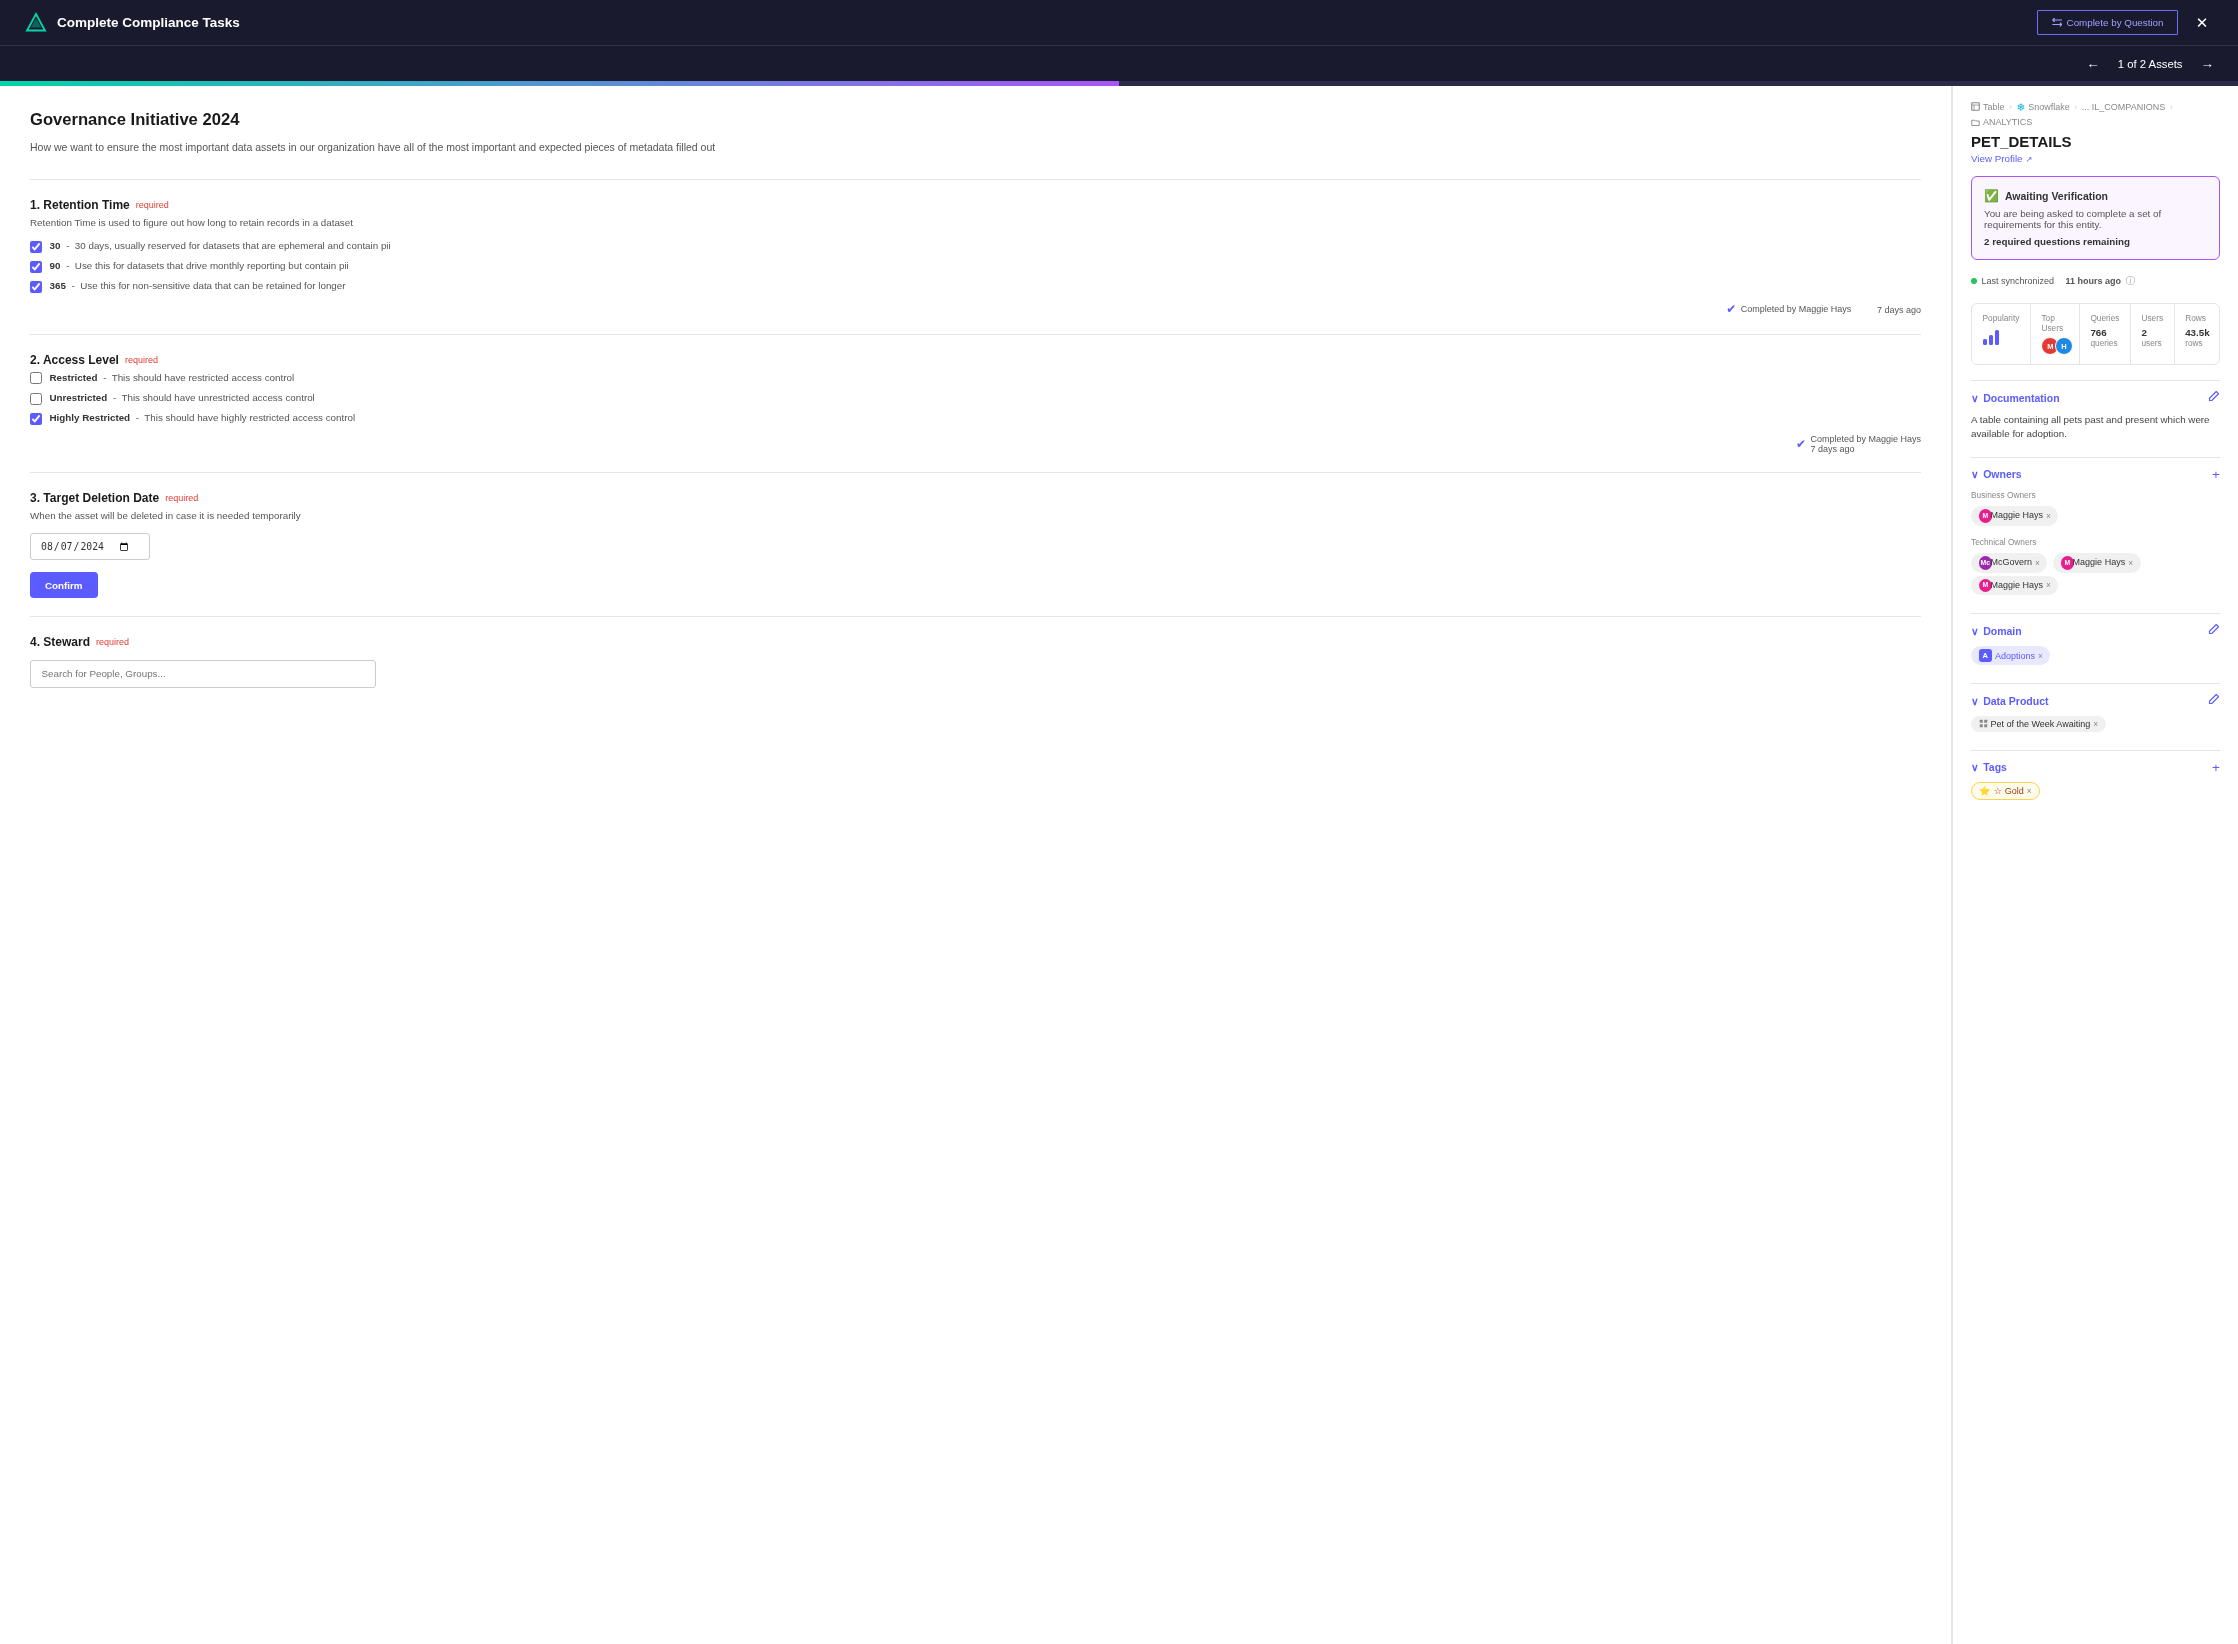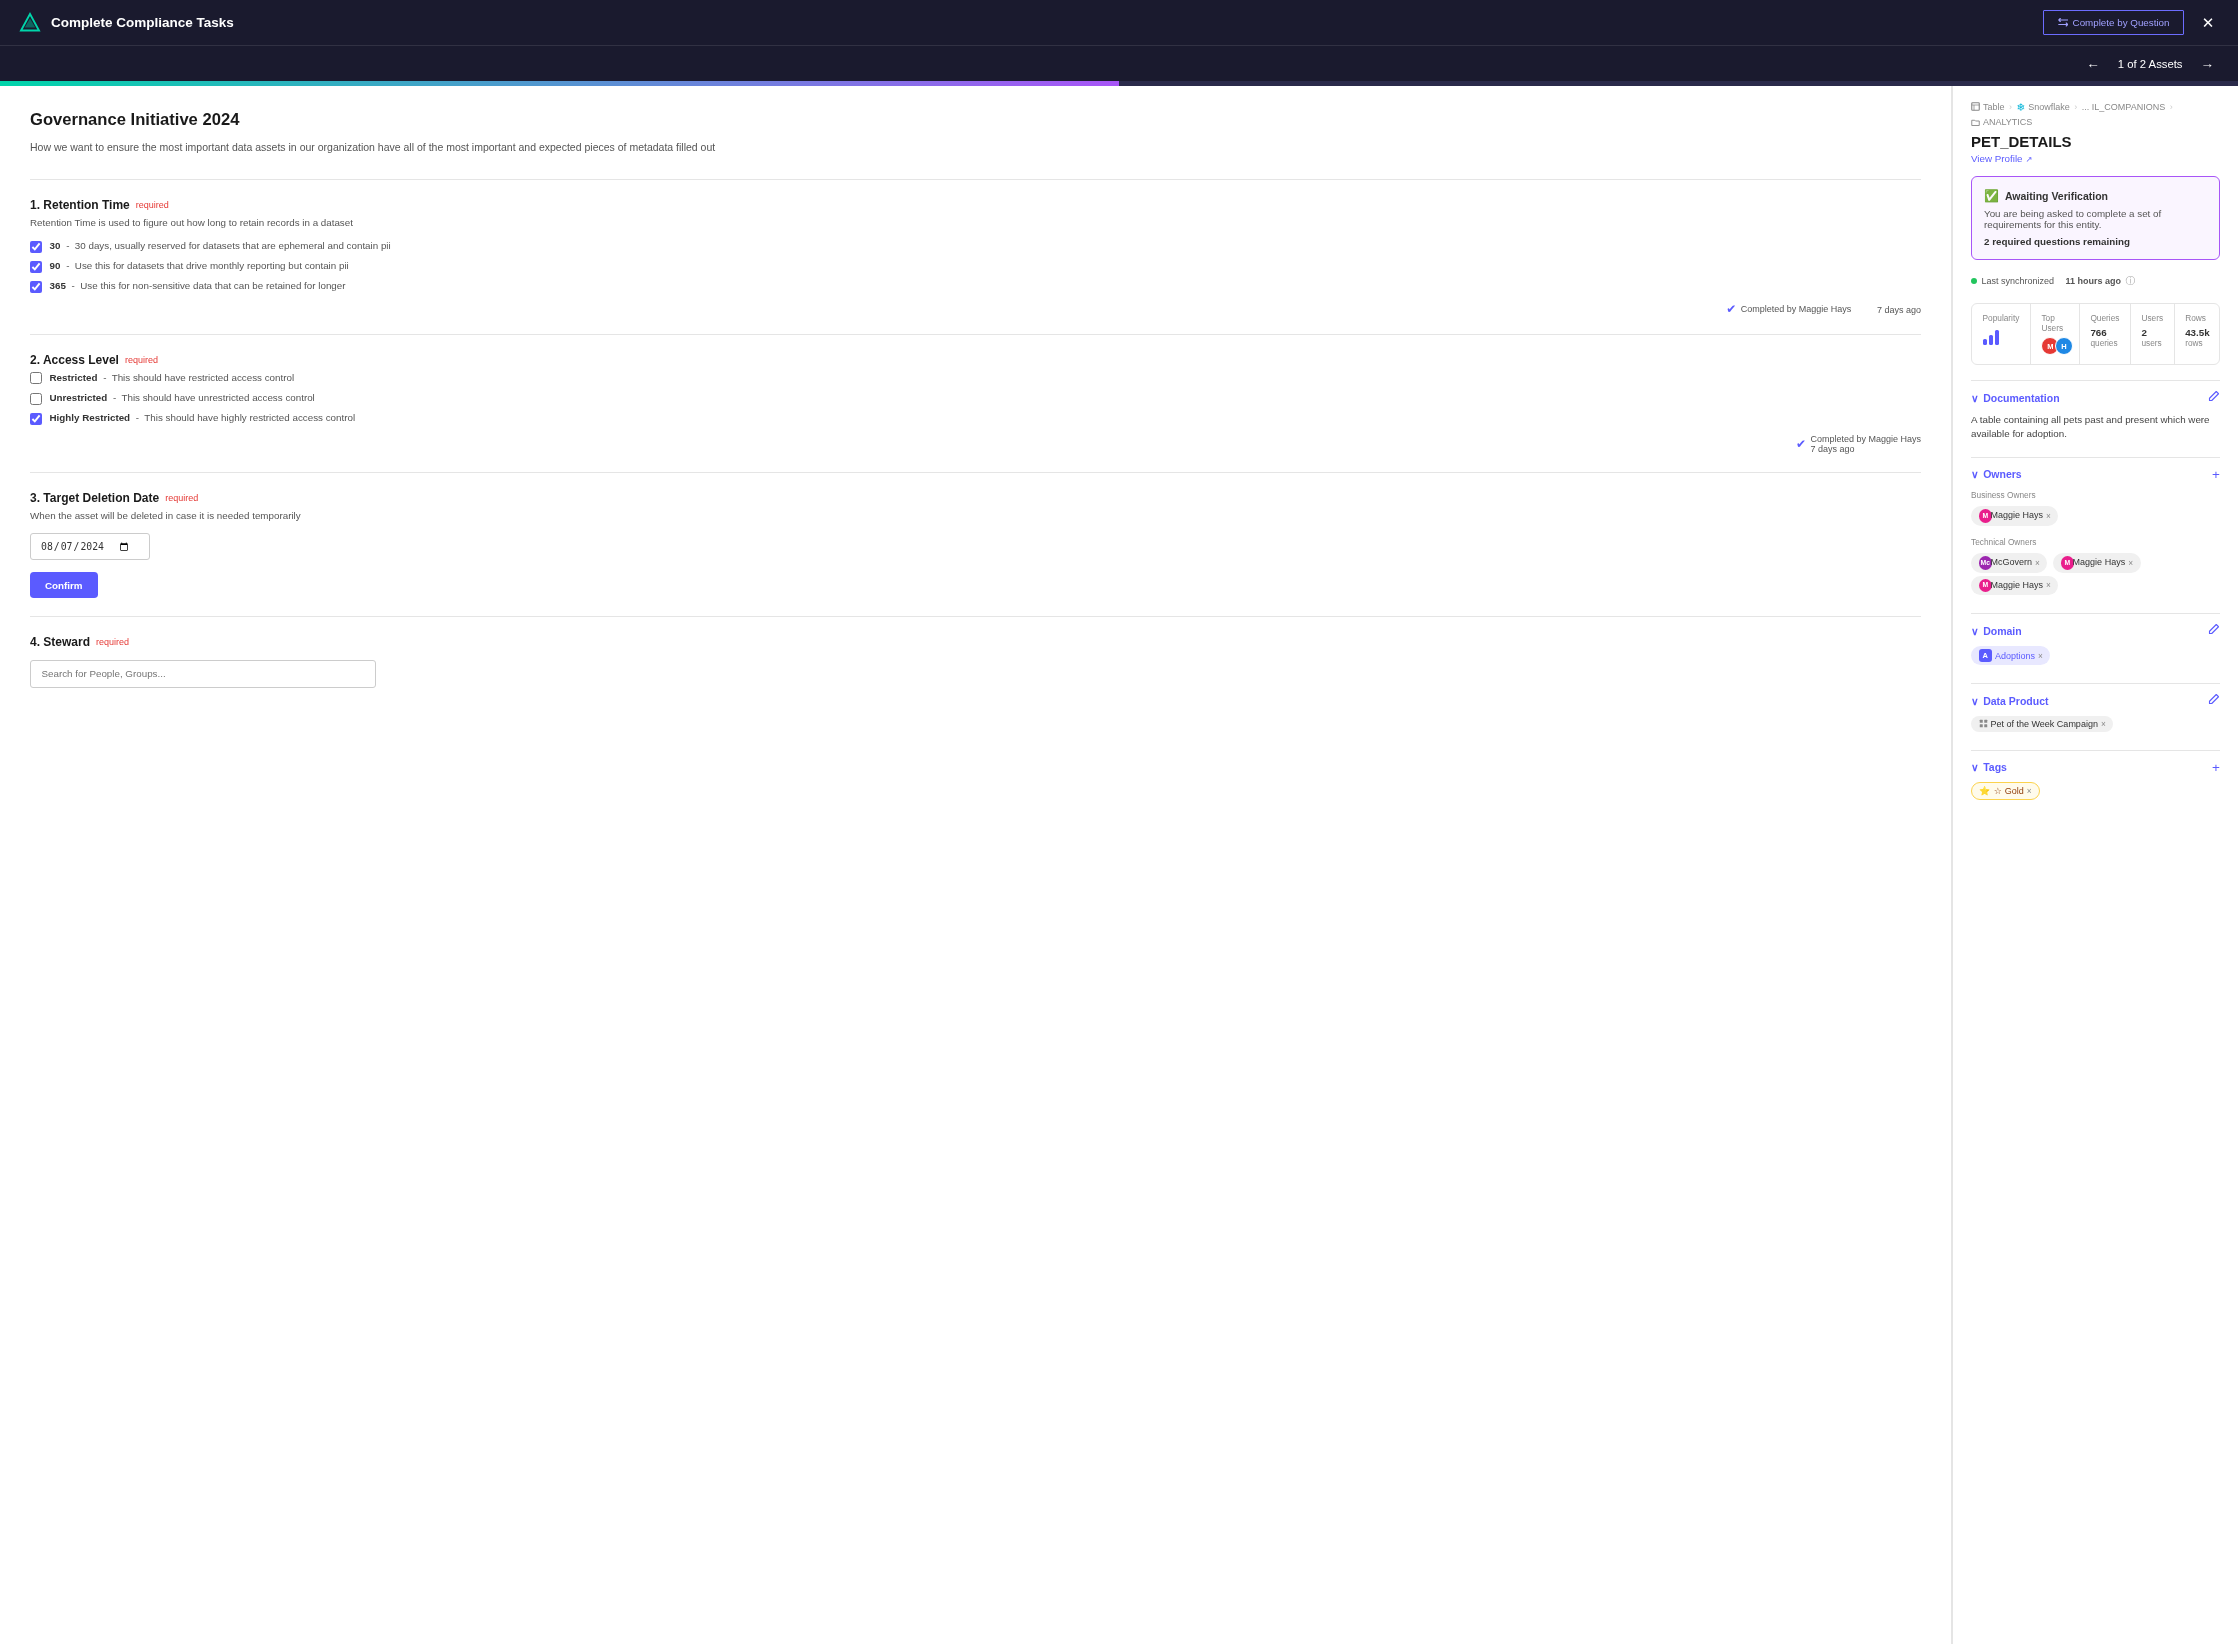--- a/index.html
+++ b/index.html
@@ -3,21 +3,21 @@
   <meta charset="utf-8">
   <style>
     * { box-sizing: border-box; margin: 0; padding: 0; }
     body { font-family: -apple-system, BlinkMacSystemFont, 'Segoe UI', sans-serif; background: #f5f5f5; font-size: 10.5px; color: #1a1a1a; }
 
     
     .top-bar {
       background: #1a1a2e;
       display: flex;
       align-items: center;
-      padding: 0 18px;
+      padding: 0 24px;
       height: 45px;
       color: white;
       position: relative;
     }
     .top-bar-logo {
       width: 24px; height: 24px;
       margin-right: 9px;
     }
     .top-bar-title {
       font-size: 13.5px;
@@ -680,21 +680,21 @@
         </button>
       </div>
       <div>
         <span class="tag">
           <svg width="9" height="9" viewBox="0 0 12 12">
               <rect x="1" y="1" width="4" height="4" rx="0.5" fill="#888"></rect>
               <rect x="7" y="1" width="4" height="4" rx="0.5" fill="#888"></rect>
               <rect x="1" y="7" width="4" height="4" rx="0.5" fill="#888"></rect>
               <rect x="7" y="7" width="4" height="4" rx="0.5" fill="#888"></rect>
             </svg>
-          <span>Pet of the Week Campaign</span>
+          <span>Pet of the Week Awaiting</span>
           <span class="tag-x">×</span>
         </span>
       </div>
     </div>
 
     <div class="section-block">
       <hr class="divider">
       <div class="section-header">
         <button class="section-toggle">
           <span>∨</span>

